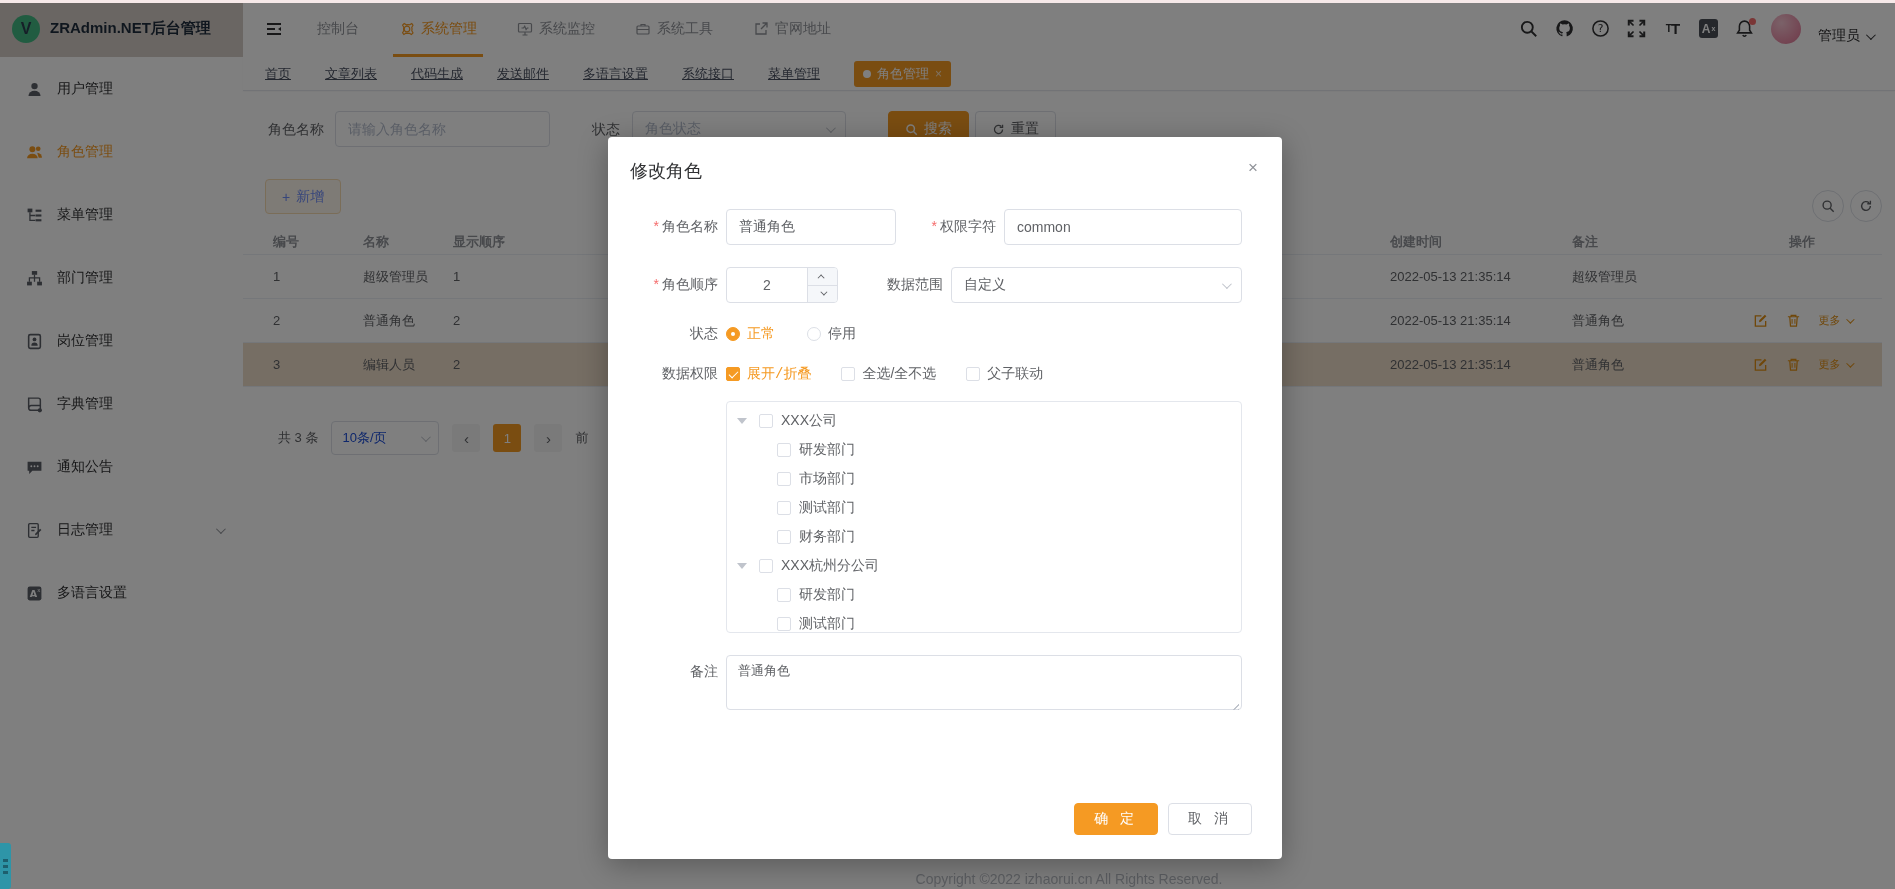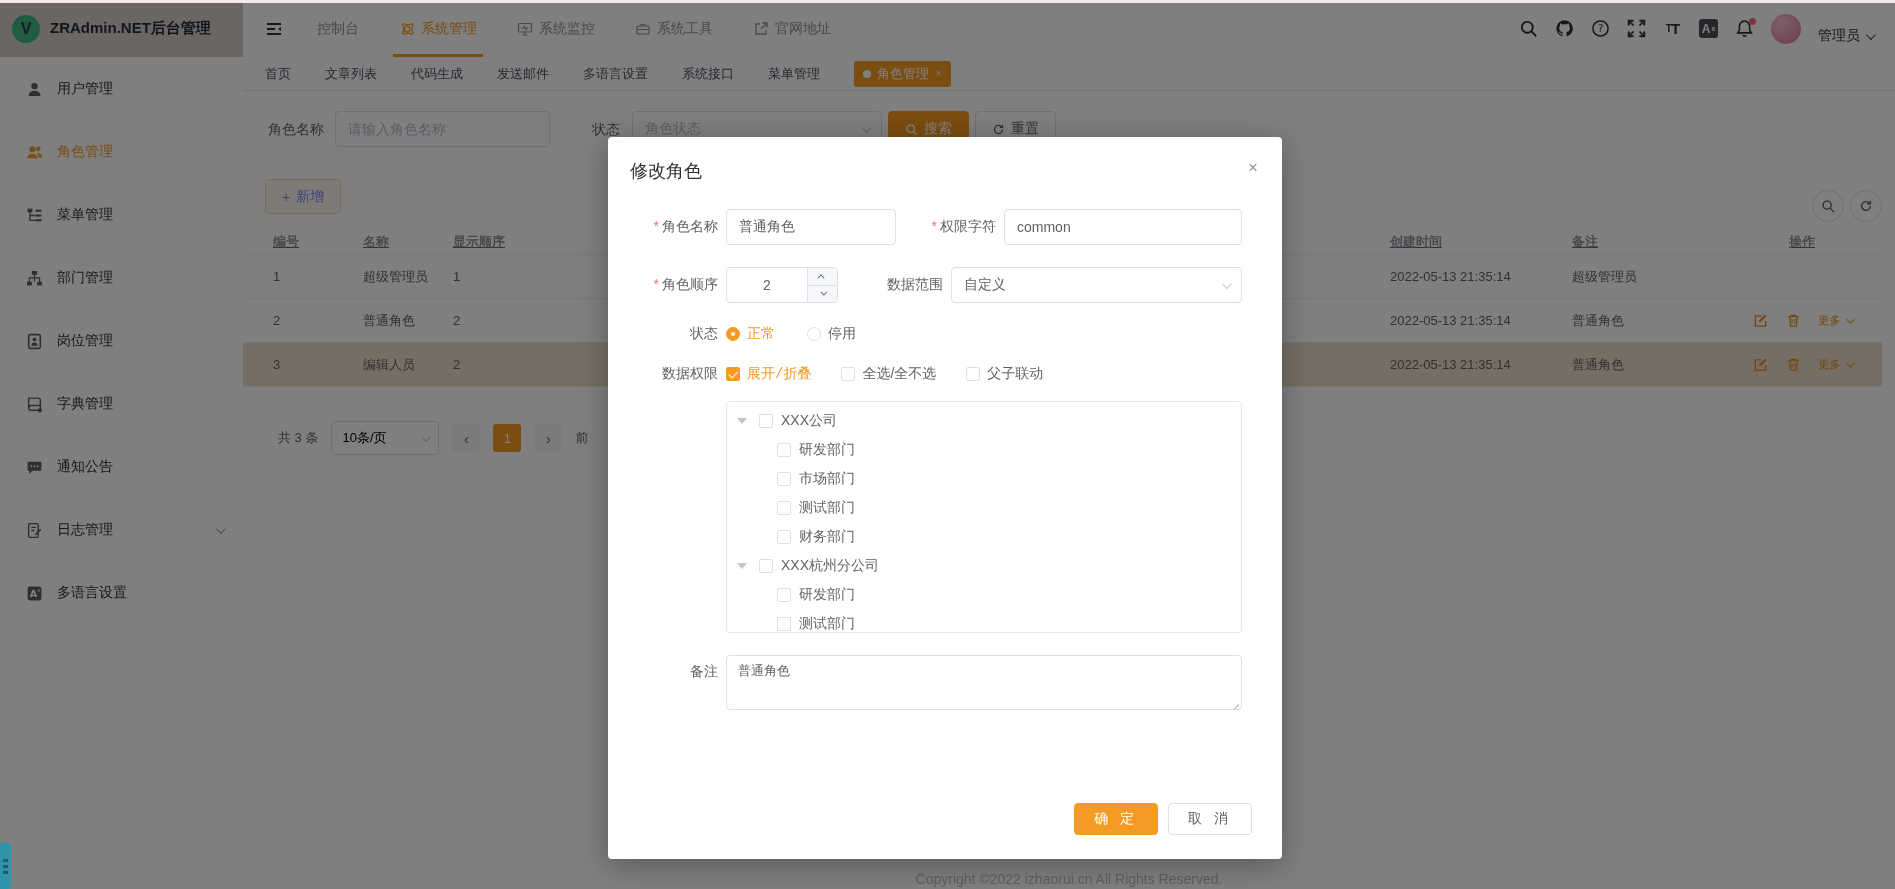--- a/index.html
+++ b/index.html
@@ -40,65 +40,65 @@
   .sidebar{position:absolute;top:57px;left:0;bottom:0;width:243px;background:#fff;z-index:1;}
   .side-item{height:48px;margin:15px 0 0 0;display:flex;align-items:center;gap:14px;padding:0 20px 0 26px;font-size:14px;color:#303133;cursor:pointer;}
   .side-item:first-child{margin-top:8px;}
   .side-item svg{width:17px;height:17px;flex:none;color:#5a5e66;}
   .side-item.active{color:var(--accent);}
   .side-item.active svg{color:var(--accent);}
   .side-item .chev{margin-left:auto;color:#909399;}
 
   
   .tabsbar{position:absolute;top:57px;left:243px;right:0;height:34px;background:#fff;border-bottom:1px solid #e4e7ed;box-shadow:0 1px 2px rgba(0,0,0,.04);display:flex;align-items:center;gap:34px;padding-left:22px;z-index:1;}
-  .tab{font-size:13px;color:#495060;white-space:nowrap;cursor:pointer;}
+  .tab{font-size:13px;color:#495060;white-space:nowrap;cursor:pointer;text-decoration:underline;}
   .tab-pill{display:flex;align-items:center;gap:6px;background:var(--accent);color:#fff;font-size:13px;padding:4px 9px;border-radius:3px;cursor:pointer;}
   .tab-pill .dot{width:8px;height:8px;border-radius:50%;background:#fff;}
   .tab-pill .close{font-size:12px;color:#fde6c6;}
 
   
   .main{position:absolute;top:92px;left:243px;right:0;bottom:0;background:#fff;z-index:1;}
   .filter-label{position:absolute;font-size:14px;color:#606266;top:19px;height:36px;line-height:36px;}
   .f-input{position:absolute;top:19px;left:92px;width:215px;height:36px;border:1px solid #dcdfe6;border-radius:4px;padding:0 12px;font-size:14px;color:#606266;background:#fff;}
   .f-input::placeholder{color:#b4bccc;}
-  .f-select{position:absolute;top:19px;left:389px;width:250px;height:36px;border:1px solid #dcdfe6;border-radius:4px;display:flex;align-items:center;justify-content:space-between;padding:0 12px;font-size:14px;color:#b4bccc;background:#fff;}
+  .f-select{position:absolute;top:19px;left:389px;width:214px;height:36px;border:1px solid #dcdfe6;border-radius:4px;display:flex;align-items:center;justify-content:space-between;padding:0 12px;font-size:14px;color:#b4bccc;background:#fff;}
   .f-select .chev{color:#c0c4cc;}
   .btn{display:inline-flex;align-items:center;justify-content:center;gap:6px;height:36px;padding:0 16px;border-radius:4px;font-size:14px;border:1px solid #dcdfe6;background:#fff;color:#606266;cursor:pointer;}
   .btn.primary{background:var(--accent);border-color:var(--accent);color:#fff;}
   .btn-search{position:absolute;top:19px;left:645px;}
   .btn-reset{position:absolute;top:19px;left:732px;}
   .btn-add{position:absolute;top:87px;left:22px;height:35px;background:#fdf6ec;border:1px solid #f5dab1;color:var(--link);font-size:14px;}
   .circle-btn{position:absolute;width:32px;height:32px;border-radius:50%;border:1px solid #dcdfe6;background:#fff;display:flex;align-items:center;justify-content:center;color:#606266;top:98px;cursor:pointer;}
   .circle-btn svg{width:14px;height:14px;}
   .cb-search{left:1569px;}
   .cb-refresh{left:1607px;}
 
   
   .table{position:absolute;top:137px;left:0;right:13px;font-size:13px;color:#606266;}
   .trow{display:flex;align-items:center;border-bottom:1px solid #ebeef5;}
   .thead .cell{color:#909399;font-weight:bold;}
-  .thead{height:26px;text-decoration:underline;}
+  .thead{height:26px;}
   .trow.body{height:44px;}
   .trow.hl{background:var(--row-highlight);}
   .cell{flex:none;white-space:nowrap;overflow:hidden;}
   .c1{width:120px;padding-left:30px;}
   .c2{width:90px;}
   .c3{width:315px;}
   .c4{width:458px;}
   .c5{width:164px;}
   .c6{width:182px;}
   .c7{width:150px;}
   .c8{flex:1;display:flex;align-items:center;justify-content:center;gap:18px;}
   .action-icon{width:15px;height:15px;color:#e08e12;cursor:pointer;}
   .more-link{color:#e08e12;font-size:11px;display:inline-flex;align-items:center;gap:5px;cursor:pointer;}
   .more-link .chev{width:6px;height:6px;}
 
   
   .pagination{position:absolute;top:329px;left:35px;display:flex;align-items:center;gap:13px;font-size:13px;color:#606266;}
-  .pg-select{width:108px;height:30px;border:1px solid #dcdfe6;border-radius:4px;display:flex;align-items:center;justify-content:space-between;padding:16px 10px;color:#000000;background:#fff;cursor:pointer;}
+  .pg-select{width:108px;height:30px;border:1px solid #dcdfe6;border-radius:4px;display:flex;align-items:center;justify-content:space-between;padding:16px 10px;color:#1d4ed8;background:#fff;cursor:pointer;}
   .pg-select .chev{color:#c0c4cc;}
   .pg-btn{width:28px;height:28px;border-radius:3px;background:#f4f4f5;color:#606266;display:flex;align-items:center;justify-content:center;font-size:15px;cursor:pointer;}
   .pg-btn.active{background:var(--accent);color:#fff;font-size:13px;}
 
   .footer{position:absolute;bottom:2px;left:0;right:0;text-align:center;font-size:14px;color:#b9bdc4;}
 
   
   .overlay{position:absolute;inset:0;background:rgba(0,0,0,0.5);z-index:10;}
   .modal{position:absolute;left:608px;top:137px;width:674px;height:722px;background:#fff;border-radius:4px;box-shadow:0 6px 30px rgba(0,0,0,.3);z-index:20;}
   .modal-header{padding:22px 24px 0 22px;display:flex;align-items:flex-start;}

